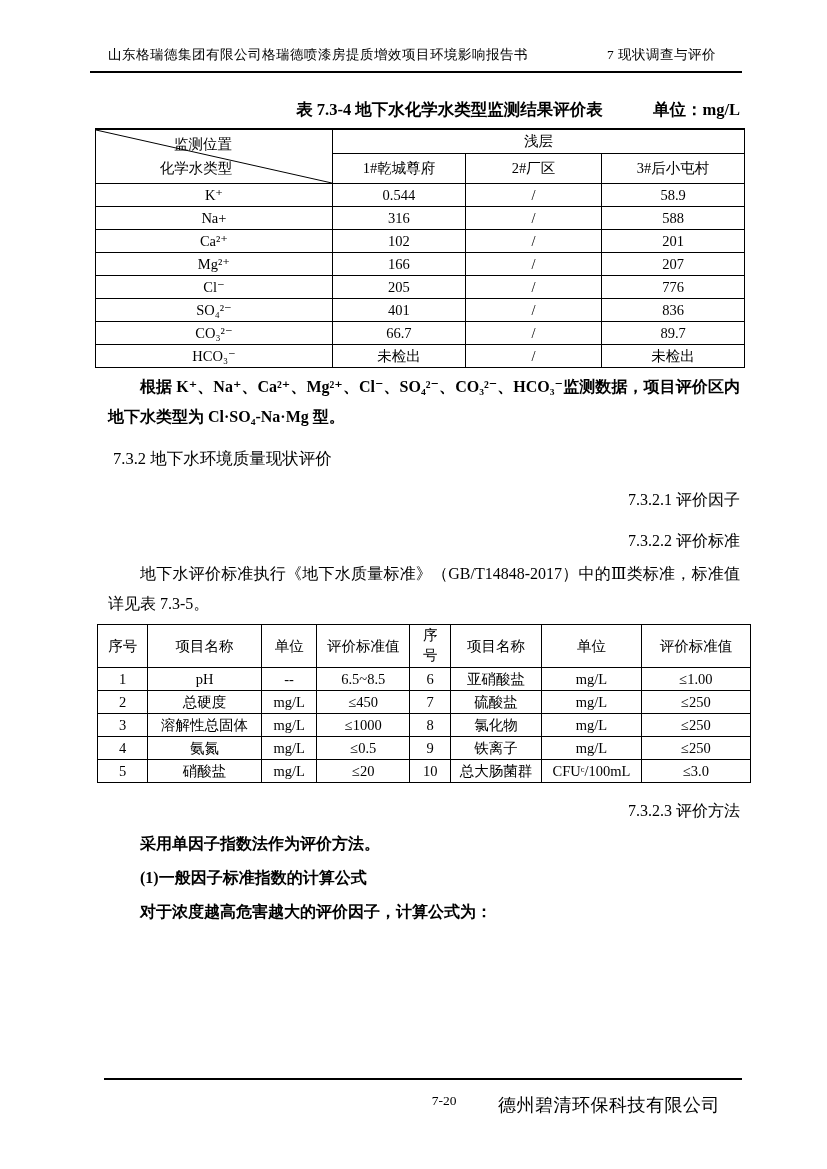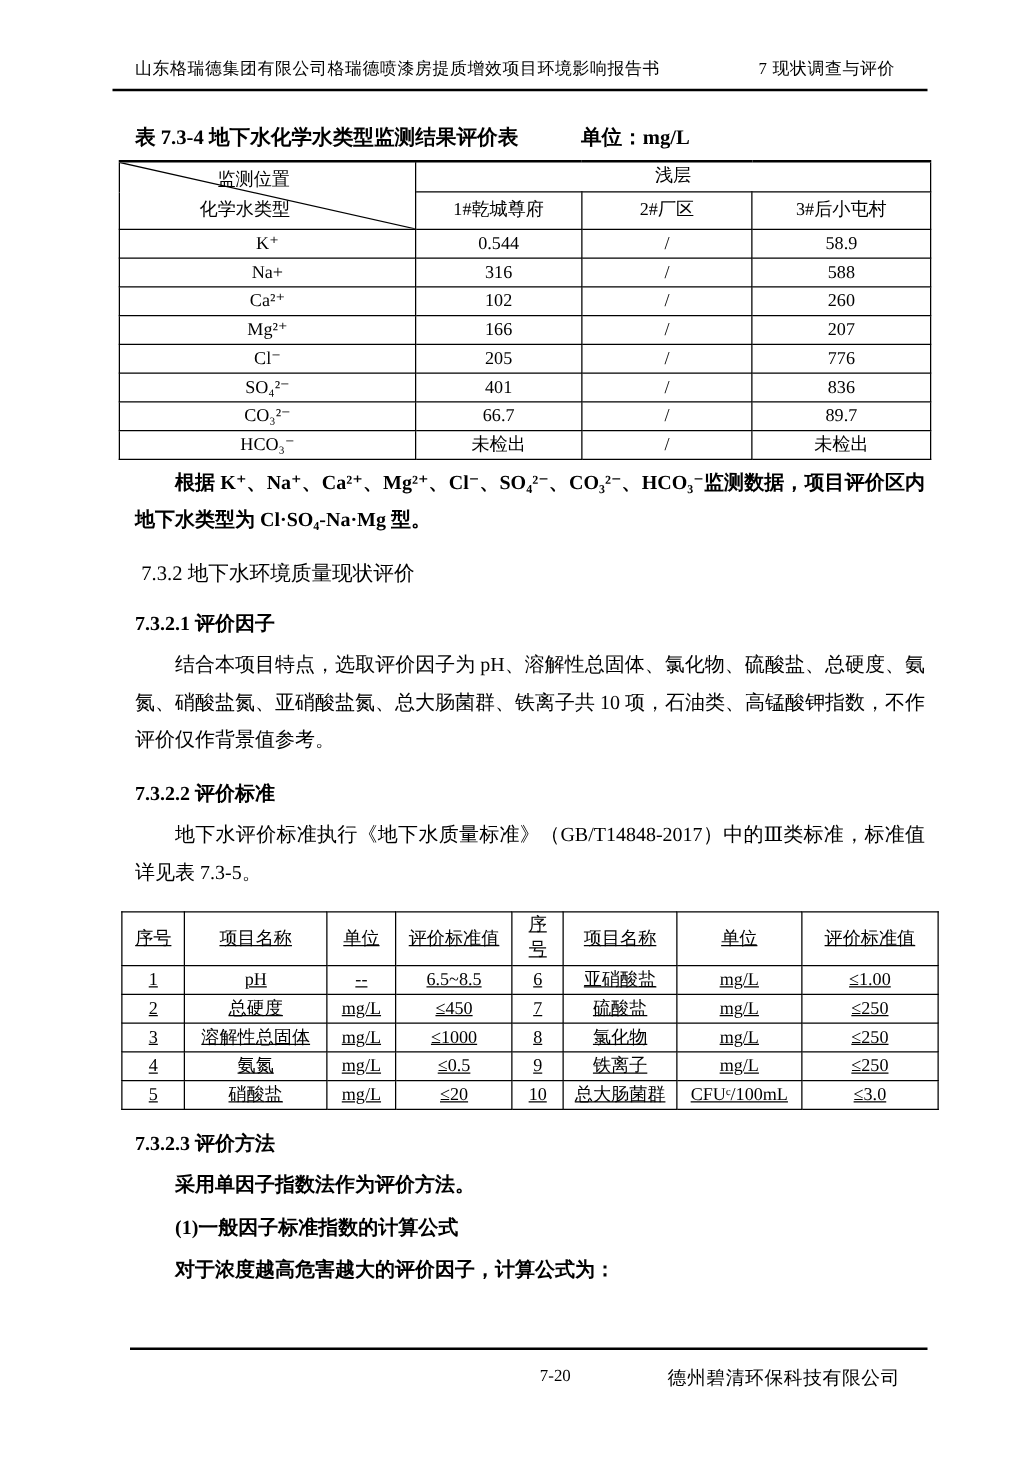--- a/index.html
+++ b/index.html
@@ -14,21 +14,21 @@
   .doc-header {
     display:flex; justify-content:space-between; align-items:baseline;
     margin-left:-18px; margin-right:-2px;
     padding:0 26px 7px 18px;
     border-bottom:2px solid #000;
     font-size:13.5px; letter-spacing:0.5px;
   }
 
   
   .tbl-caption {
-    margin-top:26px; text-align:left;
+    margin-top:26px; text-align:right;
     font-weight:bold; font-size:16.5px; line-height:22px;
   }
   .tbl-caption .unit { display:inline-block; margin-left:46px; }
   .tbl-caption2 { margin-top:8px; }
 
   
   table { border-collapse:collapse; table-layout:fixed;border-radius:18px; }
   td, th { border:1px solid #000; text-align:center; vertical-align:middle;
            font-weight:normal; padding:0; font-size:14.5px; line-height:1.15; }
 
@@ -39,42 +39,42 @@
   .t1 tr.ch td { height:29px; }
   .t1 tbody td { height:22px; }
   .diag { position:relative; vertical-align:top; }
   .diag svg { position:absolute; left:0; top:0; width:100%; height:100%; display:block; }
   .diag-top    { position:relative; height:26px; line-height:29px;
                  text-align:center; padding-right:22px; }
   .diag-bottom { position:relative; height:26px; line-height:25px;
                  text-align:center; padding-right:36px; }
 
   
-  .t2 { width:calc(100% + 22px); margin-left:-11px; margin-top:15px;
-        border:1.5px solid #000;text-decoration:underline; }
+  .t2 { width:calc(100% + 22px); margin-left:-11px; margin-top:5px;
+        border:1.5px solid #000; }
   .t2 thead th { height:42px; }
   .t2 thead th.narrow { padding:0 11px; word-break:break-all; line-height:1.35; }
   .t2 tbody td { height:22px; }
 
   .tbl-note { margin:3px 0 0; font-size:15px; line-height:22px; text-indent:1.4em; }
 
   
   .body-p  { margin:0; font-size:16px; line-height:30px;
              text-align:justify; text-indent:2em; }
   .mt4  { margin-top:4px;font-weight:bold; }
   .h2 { margin:14px 5px 0; font-size:16.5px; font-weight:normal; line-height:26px; }
-  .h3 { margin:15px 0 5px; font-size:16px; font-weight:bold; line-height:26px; }
+  .h3 { margin:15px 0 5px; font-size:16px; font-weight:normal; line-height:26px;text-align:right; }
 
   
   .doc-footer { position:absolute; left:104px; right:85px; top:1078px;
                 border-top:2px solid #000; height:46px; }
   .doc-footer .pageno  { position:absolute; left:48%; transform:translateX(-50%);
                          top:13px; font-size:13.5px;margin-left:34px; }
   .doc-footer .company { position:absolute; right:22px; top:13px;
-                         font-size:15px; letter-spacing:0.5px;margin-left:20px; }
+                         font-size:18px; letter-spacing:0.5px;margin-left:20px; }
 </style>
 </head>
 <body>
 
 <div class="page">
   <div class="content">
 
     <div class="doc-header">
       <span>山东格瑞德集团有限公司格瑞德喷漆房提质增效项目环境影响报告书</span>
       <span>7 现状调查与评价</span>
@@ -117,21 +117,21 @@
         <tr>
           <td>Na+</td>
           <td>316</td>
           <td>/</td>
           <td>588</td>
         </tr>
         <tr>
           <td>Ca²⁺</td>
           <td>102</td>
           <td>/</td>
-          <td>260</td>
+          <td>201</td>
         </tr>
         <tr>
           <td>Mg²⁺</td>
           <td>166</td>
           <td>/</td>
           <td>207</td>
         </tr>
         <tr>
           <td>Cl⁻</td>
           <td>205</td>
@@ -157,21 +157,20 @@
           <td>未检出</td>
         </tr>
       </tbody>
     </table>
 
     <p class="body-p mt4">根据 K⁺、Na⁺、Ca²⁺、Mg²⁺、Cl⁻、SO₄²⁻、CO₃²⁻、HCO₃⁻监测数据，项目评价区内地下水类型为 Cl·SO₄-Na·Mg 型。</p>
 
     <p class="h2">7.3.2 地下水环境质量现状评价</p>
 
     <p class="h3">7.3.2.1 评价因子</p>
-    <p class="body-p">结合本项目特点，选取评价因子为 pH、溶解性总固体、氯化物、硫酸盐、总硬度、氨氮、硝酸盐氮、亚硝酸盐氮、总大肠菌群、铁离子共 10 项，石油类、高锰酸钾指数，不作评价仅作背景值参考。</p>
 
     <p class="h3">7.3.2.2 评价标准</p>
     <p class="body-p">地下水评价标准执行《地下水质量标准》（GB/T14848-2017）中的Ⅲ类标准，标准值详见表 7.3-5。</p>
 
 
     <table class="t2">
       <colgroup>
         <col style="width:7.7%">
           <col style="width:17.4%">
           <col style="width:8.5%">

